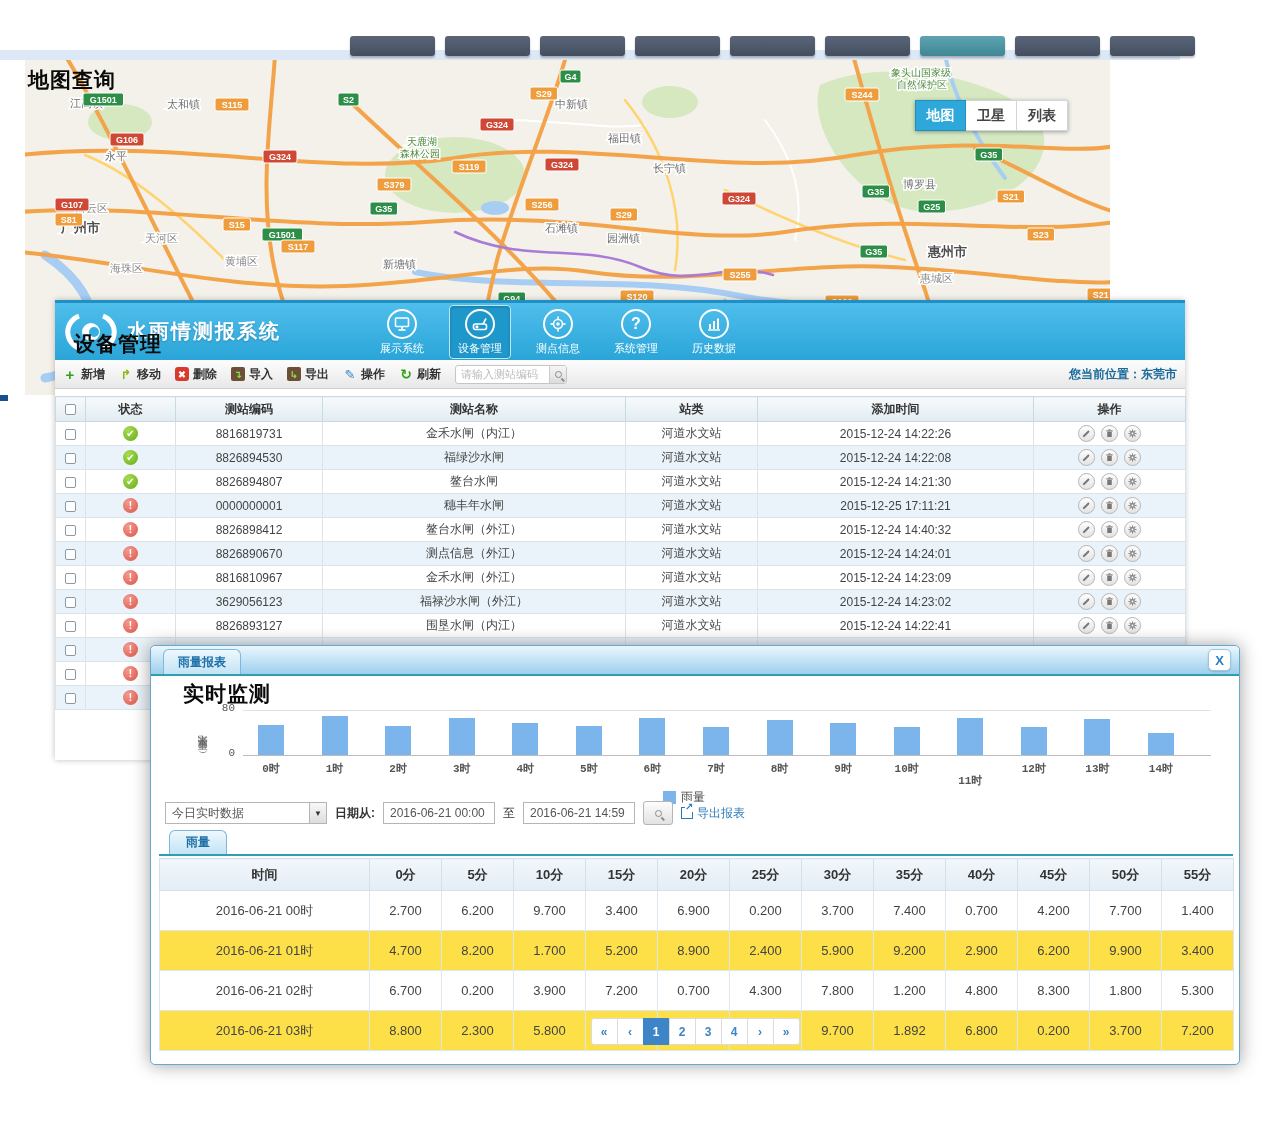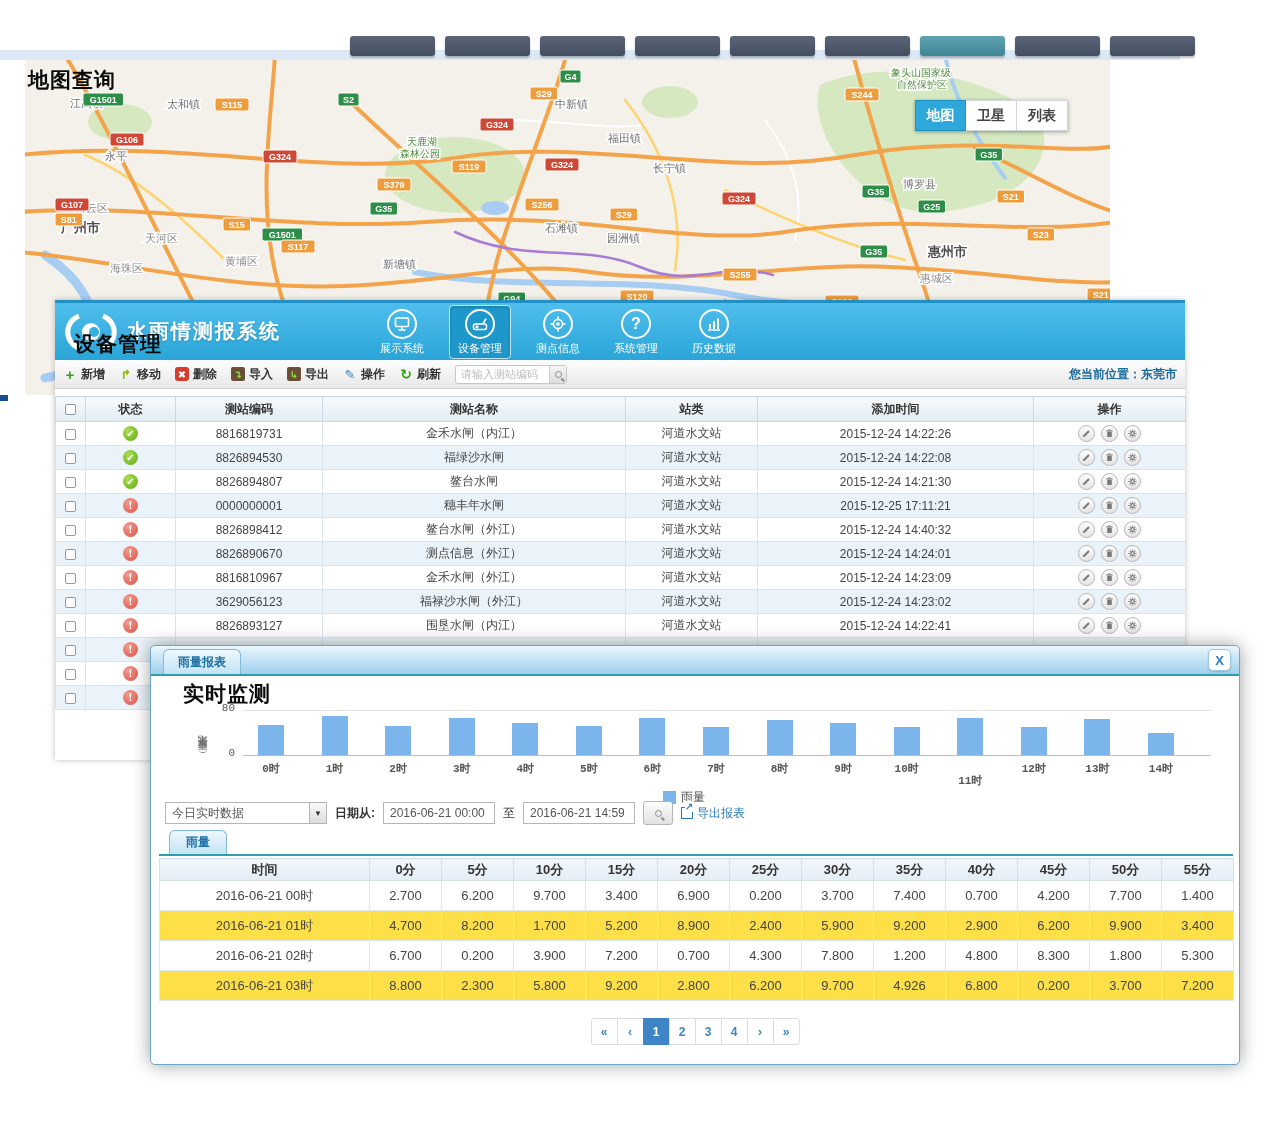--- a/index.html
+++ b/index.html
@@ -107,22 +107,22 @@
   .go-btn { width:30px; height:24px; border:1px solid #b5b5b5; border-radius:3px; background:linear-gradient(#fdfdfd,#e2e2e2); display:flex; align-items:center; justify-content:center; cursor:pointer; }
   .export-link { display:flex; align-items:center; gap:4px; color:#2b7bb9; cursor:pointer; font-size:12px;justify-content:center; }
   .exp-ico { width:12px; height:12px; border:1.5px solid #2b7bb9; position:relative; }
   .exp-ico::after { content:"↗"; position:absolute; left:3px; top:-7px; font-size:10px; font-weight:bold; color:#2b7bb9; background:#fff; }
 
   .subtab-strip { position:absolute; left:8px; top:186px; width:1074px; border-bottom:2px solid #2f9fae; height:24px; }
   .subtab { position:absolute; left:10px; bottom:0; background:linear-gradient(#eef8fd,#c3e3f5); border:1px solid #7fb8d8; border-bottom:none;
     border-radius:6px 6px 0 0; padding:3px 16px 3px; font-size:12px; font-weight:bold; color:#1b6fa8; cursor:pointer; }
 
   table.mgrid { position:absolute; left:8px; top:212px; border-collapse:collapse; table-layout:fixed; width:1074px; }
-  table.mgrid th { background:linear-gradient(#f2f7fb,#e3edf5); border:1px solid #d5e0ea; font-size:13px; color:#333; height:22px;margin-left:39px; }
-  table.mgrid td { border:1px solid #dde7ef; font-size:13px; color:#444; text-align:center; height:30px; }
+  table.mgrid th { background:linear-gradient(#f2f7fb,#e3edf5); border:1px solid #d5e0ea; font-size:13px; color:#333; height:32px;margin-left:39px; }
+  table.mgrid td { border:1px solid #dde7ef; font-size:13px; color:#444; text-align:center; height:40px; }
   table.mgrid tr.even td { background:#fde047; }
 
   .pagination { position:absolute; left:0; right:0; top:372px; display:flex; justify-content:center; }
   .pg { min-width:27px; height:27px; border:1px solid #dcdcdc; background:#fff; color:#3d85c6; font-size:12px; font-weight:bold;
     display:flex; align-items:center; justify-content:center; margin-left:-1px; cursor:pointer; padding:0 6px; }
   .pg:first-child { border-radius:3px 0 0 3px; margin-left:0; }
   .pg:last-child { border-radius:0 3px 3px 0; }
   .pg.active { background:#3d85c6; border-color:#3d85c6; color:#fff; }
 </style>
 </head>
@@ -944,21 +944,21 @@
   </tr>
   <tr class="even">
     <td>2016-06-21 03时</td>
             <td>8.800</td>
             <td>2.300</td>
             <td>5.800</td>
             <td>9.200</td>
             <td>2.800</td>
             <td>6.200</td>
             <td>9.700</td>
-            <td>4.926</td>
+            <td>1.892</td>
             <td>6.800</td>
             <td>0.200</td>
             <td>3.700</td>
             <td>7.200</td>
   </tr>
         </tbody>
     </table>
 
     <div class="pagination" id="pagination">
         <span class="pg">«</span>

